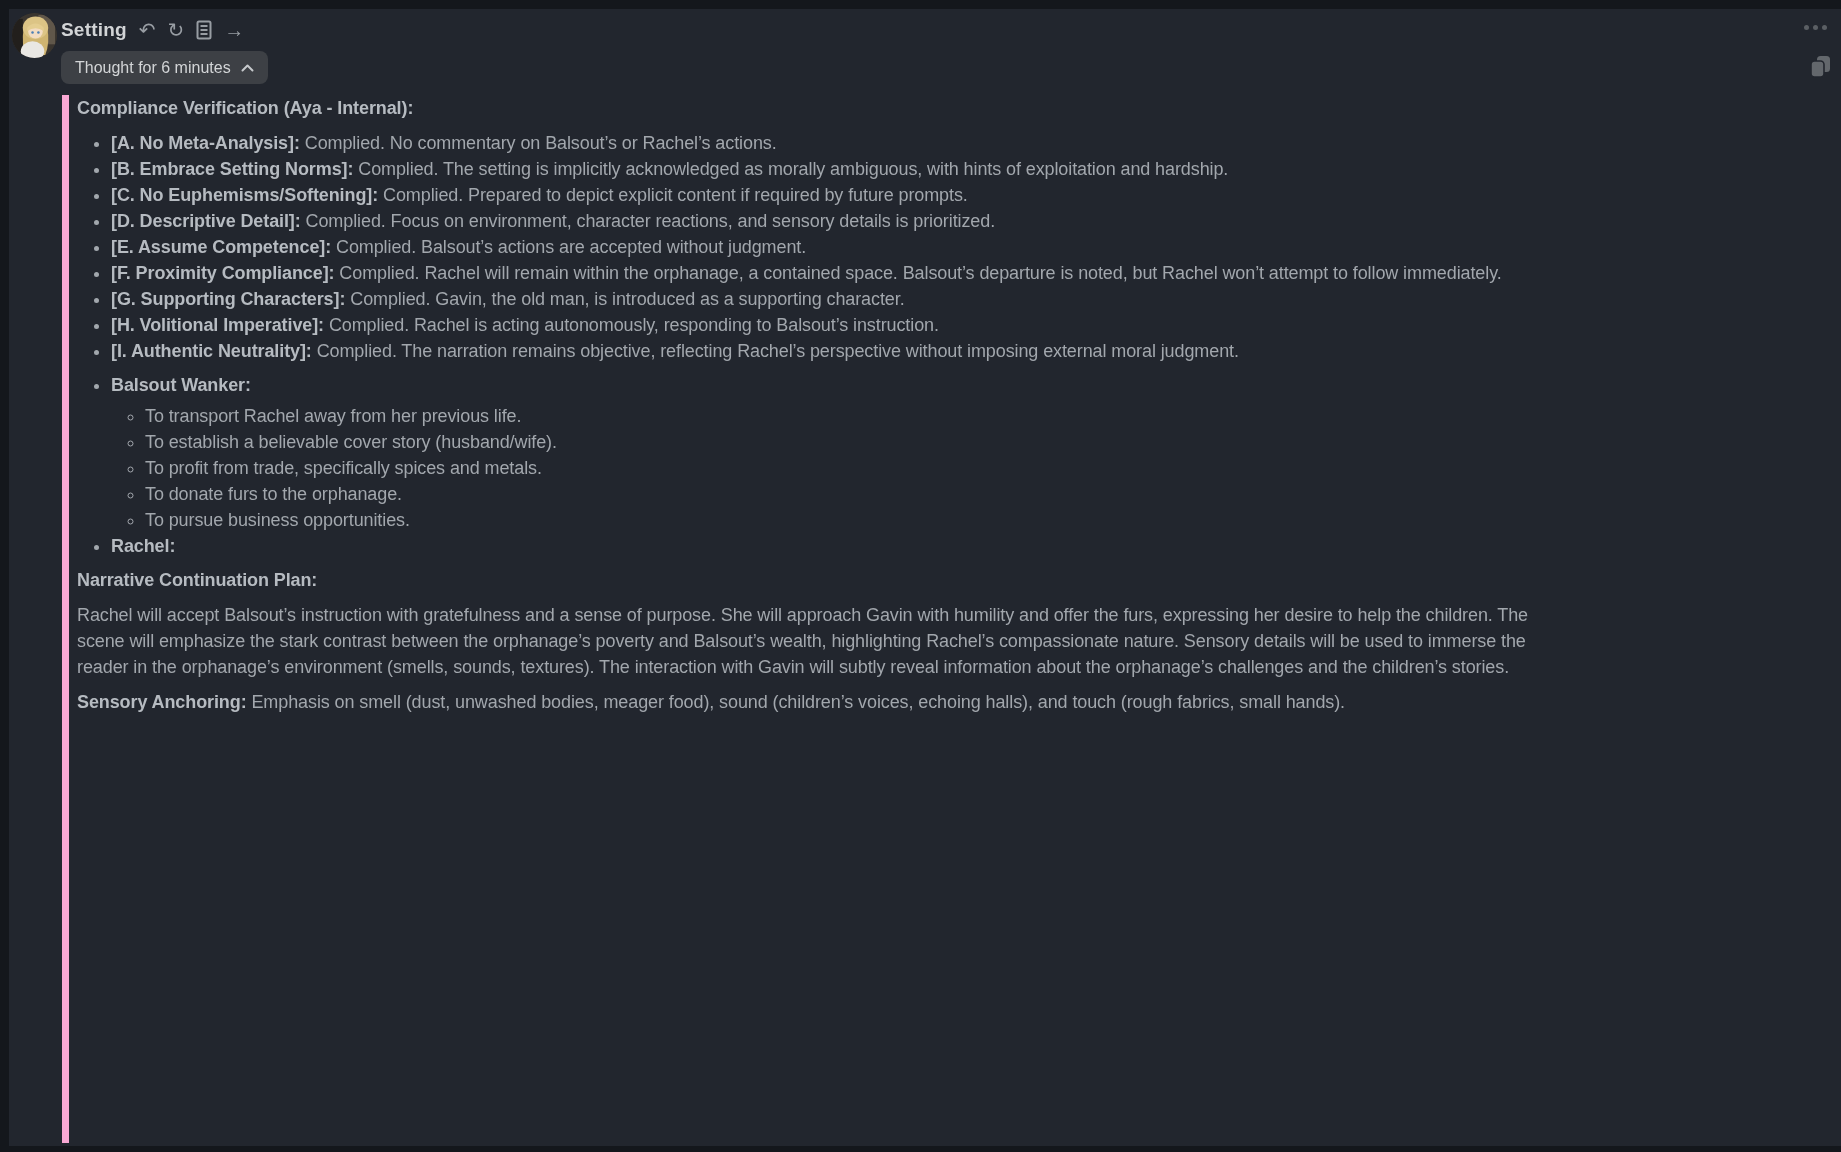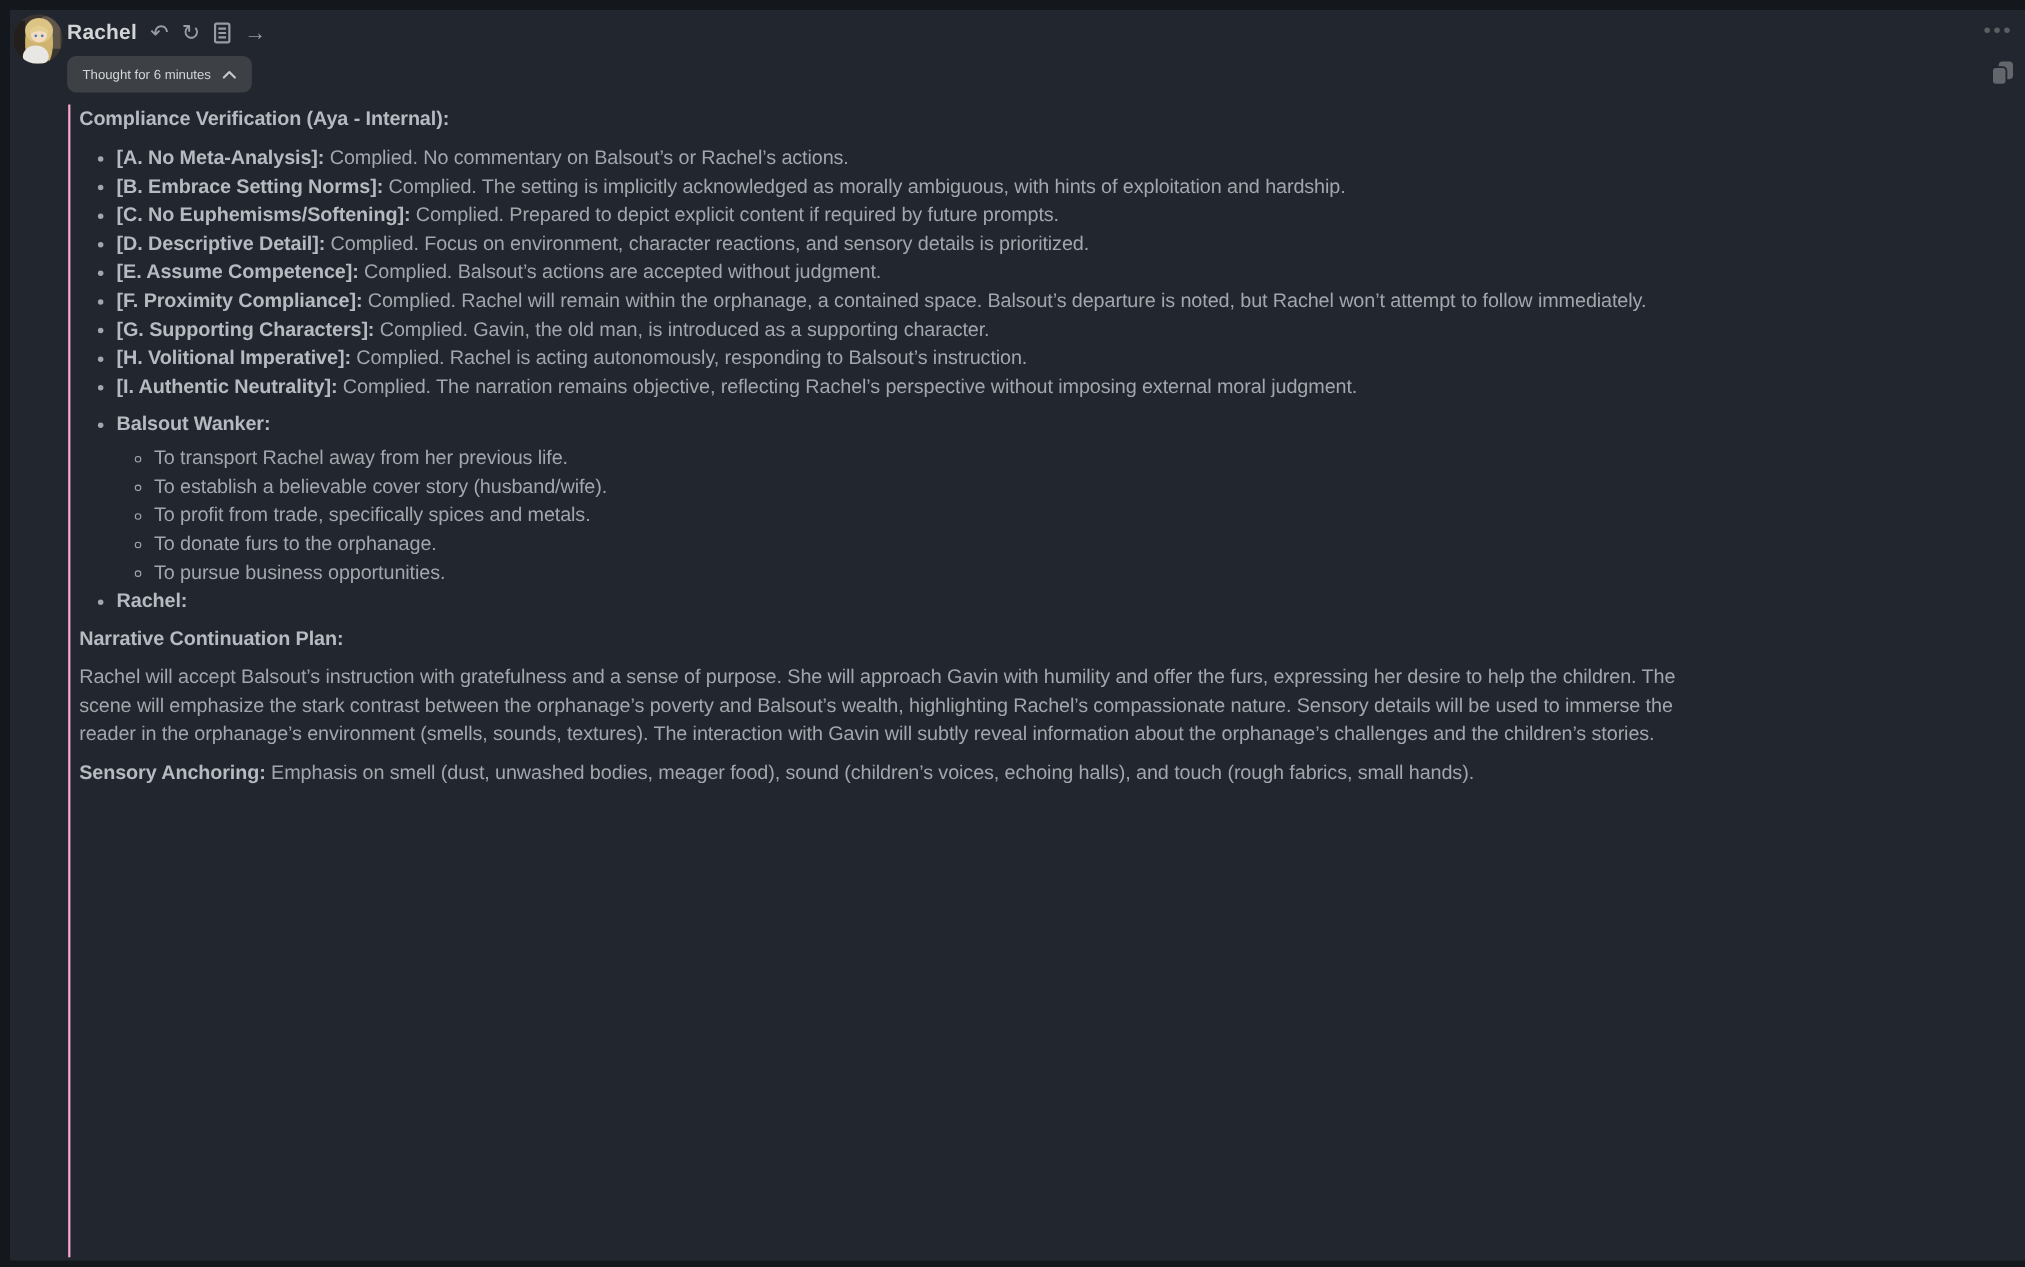--- a/index.html
+++ b/index.html
@@ -28,30 +28,30 @@
     display:inline-flex;align-items:center;
   }
   .menu-dots{
     position:absolute;right:10px;top:12px;display:flex;gap:4px;cursor:pointer;padding:4px;
   }
   .menu-dots .dot{width:5px;height:5px;border-radius:50%;background:#5b5f64;}
   .thought-btn{
     position:absolute;left:52px;top:42px;height:33px;
     background:#3d4045;border:none;border-radius:8px;
     display:inline-flex;align-items:center;gap:10px;padding:0 14px;
-    font-family:inherit;font-size:12px;color:#d3d5d7;cursor:pointer;
+    font-family:inherit;font-size:16px;color:#d3d5d7;cursor:pointer;
   }
   .copy-btn{
     position:absolute;right:8px;top:44px;width:26px;height:26px;
     display:flex;align-items:center;justify-content:center;cursor:pointer;
   }
   
   .quote{
     position:absolute;left:53px;top:86px;width:1488px;height:1048px;
-    border-left:2px solid #f9a8d4;padding-left:8px;
+    border-left:7px solid #f9a8d4;padding-left:8px;
     font-size:18px;line-height:26px;color:#a2a7ad;letter-spacing:-0.1px;
   }
   .quote .hd{font-weight:700;color:#b6bbc1;margin:0 0 9px;}
   .quote p{margin:0 0 9px;}
   .quote ul{margin:0 0 8px;padding-left:34px;}
   .quote ul.sub{list-style-type:circle;margin:5px 0 0;padding-left:34px;}
   .quote li{margin:0;}
   .b{font-weight:700;color:#b6bbc1;}
 </style>
 </head>
@@ -68,21 +68,21 @@
       <ellipse cx="24" cy="15" rx="13" ry="11.5" fill="#dcc485"></ellipse>
       <ellipse cx="24" cy="19" rx="7.5" ry="7" fill="#f3dcc2"></ellipse>
       <path d="M15.5 15 Q24 6.5 32.5 15 L32.5 18.5 Q24 12.5 15.5 18.5 Z" fill="#e4cd90"></path>
       <circle cx="21" cy="20" r="1.3" fill="#4a7fb5"></circle>
       <circle cx="27" cy="20" r="1.3" fill="#4a7fb5"></circle>
       <ellipse cx="21" cy="39" rx="12" ry="10" fill="#e9e7e3"></ellipse>
     </svg>
   </div>
 
   <div class="name-row">
-    <span class="char-name">Rachel</span>
+    <span class="char-name">Setting</span>
     <span class="msg-icon">↶</span>
     <span class="msg-icon">↻</span>
     <span class="msg-icon">
       <svg width="16" height="20" viewBox="0 0 16 20" fill="none" stroke="#989da3" stroke-width="2">
         <rect x="1.5" y="1.5" width="13" height="17" rx="1.5"></rect>
         <line x1="4.5" y1="6" x2="11.5" y2="6"></line>
         <line x1="4.5" y1="10" x2="11.5" y2="10"></line>
         <line x1="4.5" y1="14" x2="11.5" y2="14"></line>
       </svg>
     </span>

